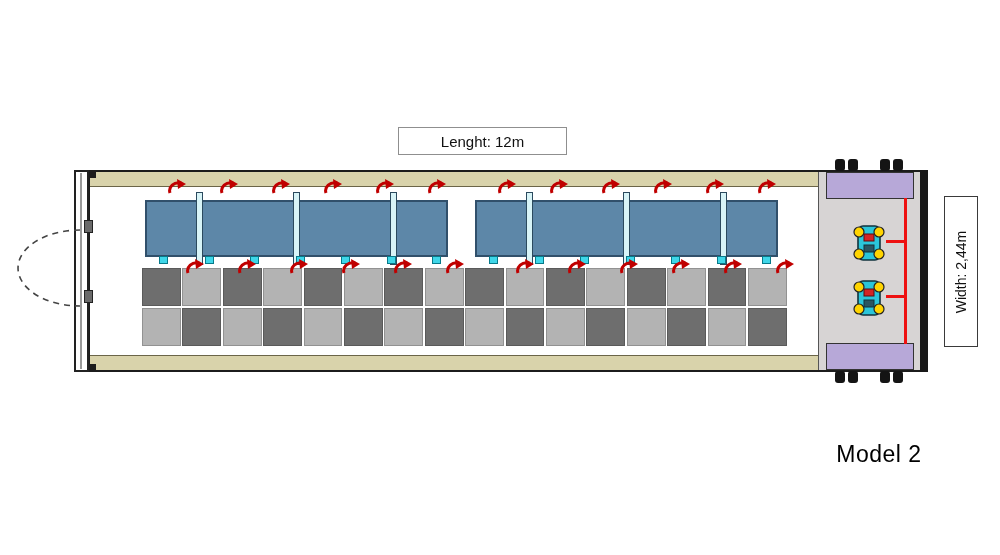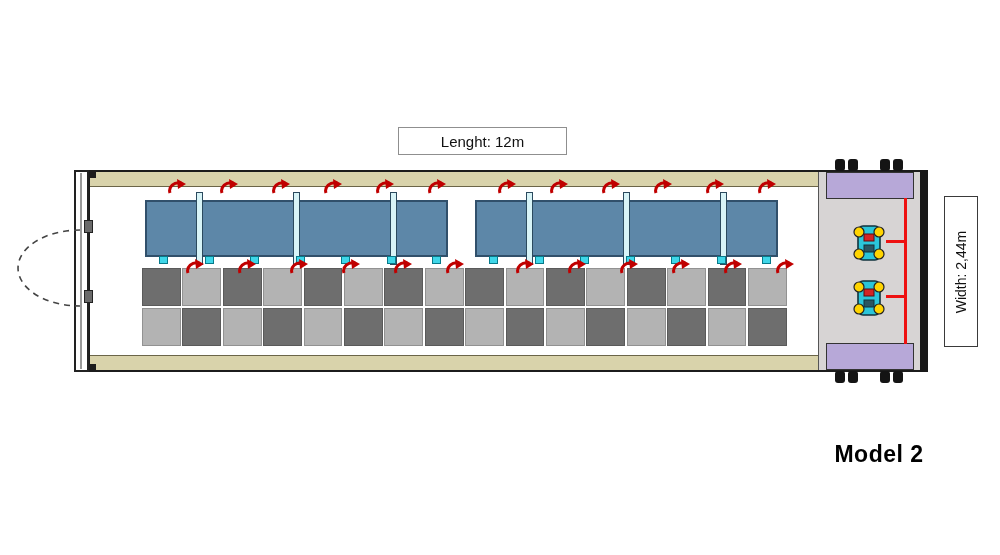--- a/index.html
+++ b/index.html
@@ -3,21 +3,21 @@
 <meta charset="utf-8">
 <style>
   html,body{margin:0;padding:0;background:#ffffff;}
   body{font-family:"Liberation Sans",sans-serif;}
   .canvas{position:relative;width:1000px;height:555px;background:#fff;overflow:hidden;padding-left:15px;}
   .abs{position:absolute;}
   .label-box{position:absolute;display:flex;align-items:center;justify-content:center;
              background:#fff;border:1px solid #8f8f8f;font-size:15px;color:#111;}
   .label-box.width{border-color:#3a3a3a;}
   .width-text{transform:rotate(-90deg);white-space:nowrap;font-size:14px;}
-  .model-title{position:absolute;font-size:23px;font-weight:bold;color:#000;letter-spacing:.5px;}
+  .model-title{position:absolute;font-size:23px;font-weight:normal;color:#000;letter-spacing:.5px;}
 </style>
 </head>
 <body>
 
 <div class="canvas">
 
   <div class="abs" style="left:88px;top:170px;width:840px;height:202px;background:#fff;border:2px solid #1c1c1c;box-sizing:border-box;"></div>
   <div class="abs" style="left:90px;top:172px;width:728px;height:15px;background:#d9d3ab;border-bottom:1.5px solid #6b6548;box-sizing:border-box;"></div>
   <div class="abs" style="left:90px;top:355px;width:728px;height:15px;background:#d9d3ab;border-top:1.5px solid #6b6548;box-sizing:border-box;"></div>
   <div class="abs" style="left:88px;top:170px;width:8px;height:8px;background:#1c1c1c;"></div>

